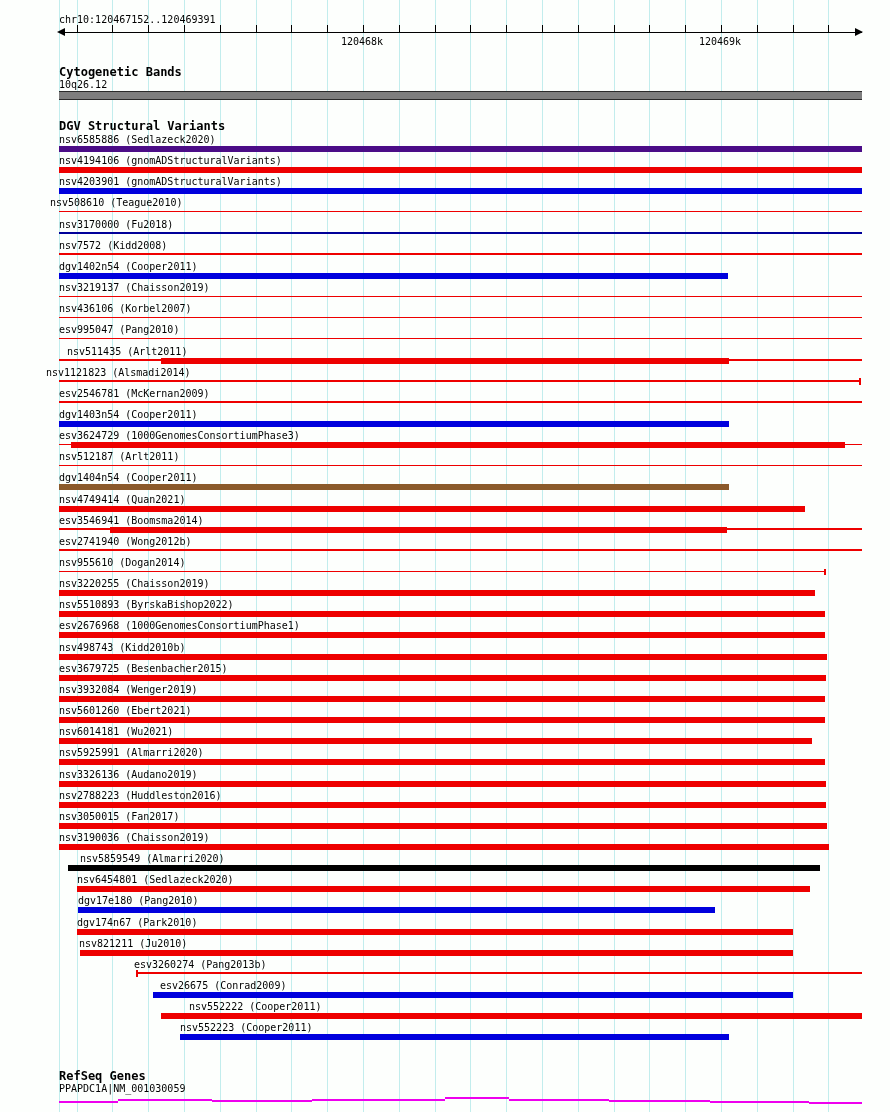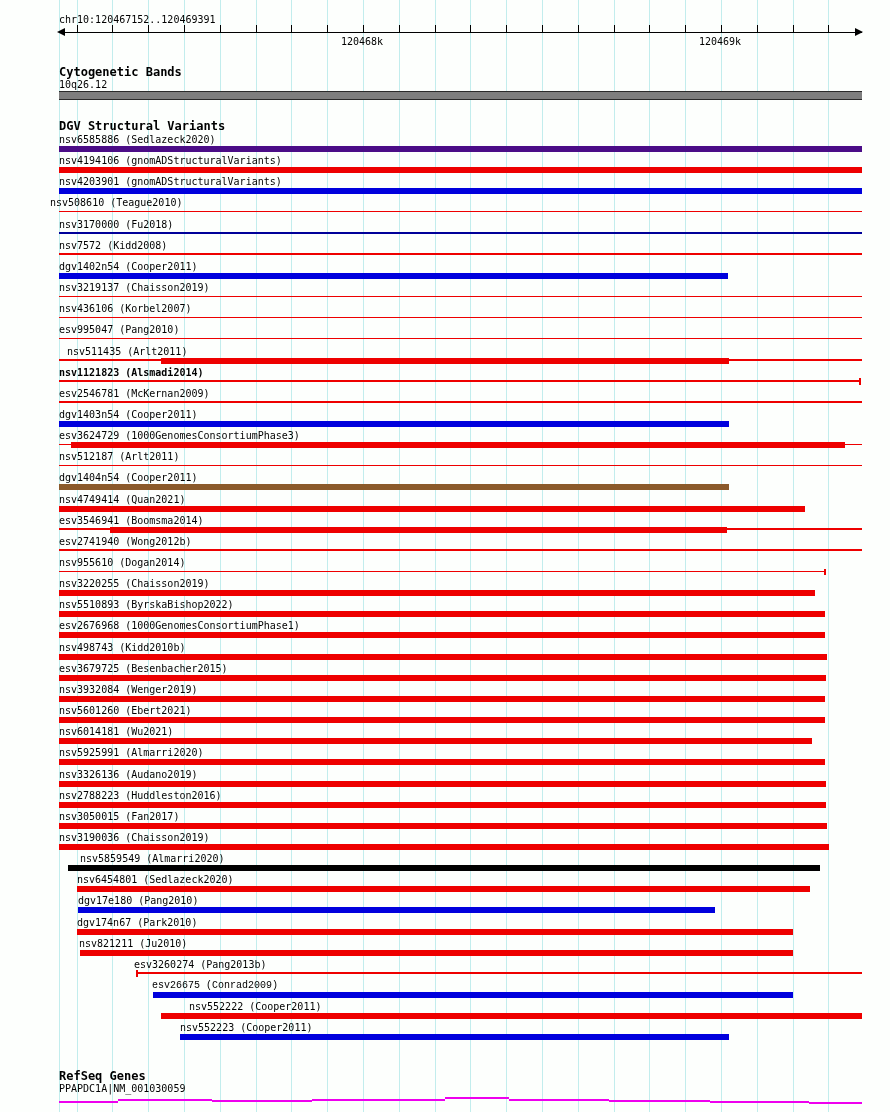--- a/index.html
+++ b/index.html
@@ -104,21 +104,21 @@
       <div class="v-label" style="left: 59px; top: 282.05px;">nsv3219137 (Chaisson2019)</div>
       <div class="v-seg" style="left: 59px; width: 803px; background: rgb(238, 0, 0); top: 295.55px; height: 1.5px;"></div>
       <div class="v-label" style="left: 59px; top: 303.2px;">nsv436106 (Korbel2007)</div>
       <div class="v-seg" style="left: 59px; width: 803px; background: rgb(238, 0, 0); top: 316.7px; height: 1.5px;"></div>
       <div class="v-label" style="left: 59px; top: 324.35px;">esv995047 (Pang2010)</div>
       <div class="v-seg" style="left: 59px; width: 803px; background: rgb(238, 0, 0); top: 337.85px; height: 1.5px;"></div>
       <div class="v-label" style="left: 67px; top: 345.5px;">nsv511435 (Arlt2011)</div>
       <div class="v-seg" style="left: 59px; width: 102px; background: rgb(238, 0, 0); top: 359px; height: 1.5px;"></div>
       <div class="v-seg" style="left: 161px; width: 568px; background: rgb(238, 0, 0); top: 357.5px; height: 6px;"></div>
       <div class="v-seg" style="left: 729px; width: 133px; background: rgb(238, 0, 0); top: 359px; height: 1.5px;"></div>
-      <div class="v-label" style="left: 59px; top: 366.65px; font-weight: bold;">nsv1121823 (Alsmadi2014)</div>
+      <div class="v-label" style="left: 46px; top: 366.65px;">nsv1121823 (Alsmadi2014)</div>
       <div class="v-seg" style="left: 59px; width: 800px; background: rgb(238, 0, 0); top: 380.15px; height: 1.5px;"></div>
       <div class="v-seg" style="left: 859px; width: 2px; background: rgb(238, 0, 0); top: 378.15px; height: 6.5px;"></div>
       <div class="v-label" style="left: 59px; top: 387.8px;">esv2546781 (McKernan2009)</div>
       <div class="v-seg" style="left: 59px; width: 803px; background: rgb(238, 0, 0); top: 401.3px; height: 1.5px;"></div>
       <div class="v-label" style="left: 59px; top: 408.95px;">dgv1403n54 (Cooper2011)</div>
       <div class="v-seg" style="left: 59px; width: 670px; background: rgb(0, 0, 221); top: 420.95px; height: 6px;"></div>
       <div class="v-label" style="left: 59px; top: 430.1px;">esv3624729 (1000GenomesConsortiumPhase3)</div>
       <div class="v-seg" style="left: 59px; width: 12px; background: rgb(238, 0, 0); top: 443.6px; height: 1.5px;"></div>
       <div class="v-seg" style="left: 71px; width: 774px; background: rgb(238, 0, 0); top: 442.1px; height: 6px;"></div>
       <div class="v-seg" style="left: 845px; width: 17px; background: rgb(238, 0, 0); top: 443.6px; height: 1.5px;"></div>
@@ -169,21 +169,21 @@
       <div class="v-seg" style="left: 77px; width: 733px; background: rgb(238, 0, 0); top: 886.25px; height: 6px;"></div>
       <div class="v-label" style="left: 78px; top: 895.4px;">dgv17e180 (Pang2010)</div>
       <div class="v-seg" style="left: 78px; width: 637px; background: rgb(0, 0, 221); top: 907.4px; height: 6px;"></div>
       <div class="v-label" style="left: 77px; top: 916.55px;">dgv174n67 (Park2010)</div>
       <div class="v-seg" style="left: 77px; width: 716px; background: rgb(238, 0, 0); top: 928.55px; height: 6px;"></div>
       <div class="v-label" style="left: 79px; top: 937.7px;">nsv821211 (Ju2010)</div>
       <div class="v-seg" style="left: 80px; width: 713px; background: rgb(238, 0, 0); top: 949.7px; height: 6px;"></div>
       <div class="v-label" style="left: 134px; top: 958.85px;">esv3260274 (Pang2013b)</div>
       <div class="v-seg" style="left: 136px; width: 2px; background: rgb(238, 0, 0); top: 970.35px; height: 6.5px;"></div>
       <div class="v-seg" style="left: 136px; width: 726px; background: rgb(238, 0, 0); top: 972.35px; height: 1.5px;"></div>
-      <div class="v-label" style="left: 152px; top: 980px; font-family: Liberation Mono, monospace;">esv26675 (Conrad2009)</div>
+      <div class="v-label" style="left: 160px; top: 980px;">esv26675 (Conrad2009)</div>
       <div class="v-seg" style="left: 153px; width: 640px; background: rgb(0, 0, 221); top: 992px; height: 6px;"></div>
       <div class="v-label" style="left: 161px; top: 1001.15px; margin-left: 28px;">nsv552222 (Cooper2011)</div>
       <div class="v-seg" style="left: 161px; width: 701px; background: rgb(238, 0, 0); top: 1013.15px; height: 6px;"></div>
       <div class="v-label" style="left: 180px; top: 1022.3px;">nsv552223 (Cooper2011)</div>
       <div class="v-seg" style="left: 180px; width: 549px; background: rgb(0, 0, 221); top: 1034.3px; height: 6px;"></div>
     </div>
 
   <div class="section-title" style="left:59px;top:1070px;">RefSeq Genes</div>
   <div class="toptext" style="left:59px;top:1083px;">PPAPDC1A|NM_001030059</div>
   <div id="gene-line">

